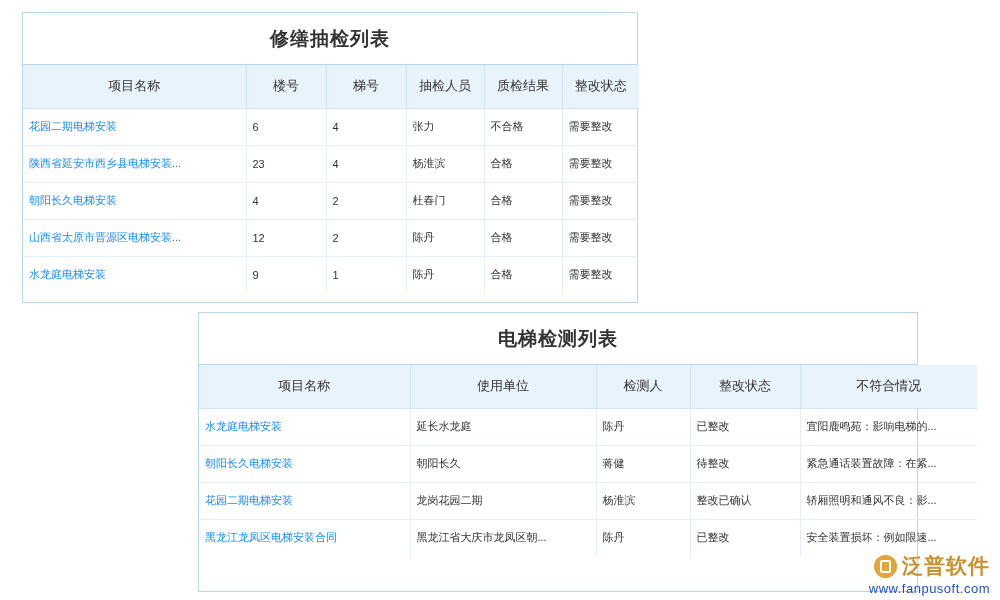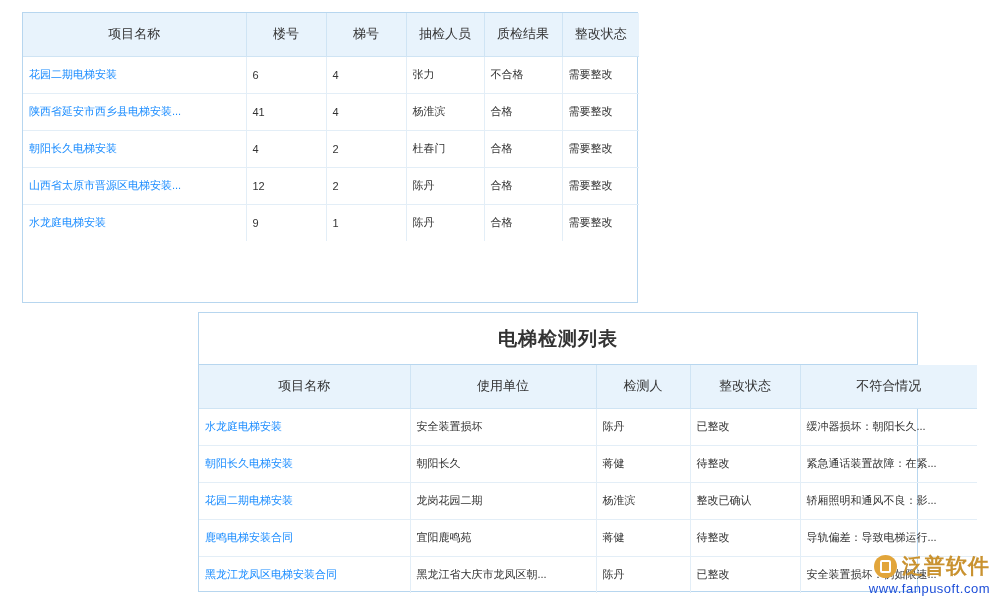--- a/index.html
+++ b/index.html
@@ -130,20 +130,21 @@
     margin-top: 1px;
     letter-spacing: 0.5px;
   }
 </style>
 </head>
 <body>
 
 <div class="stage">
 
   <div class="panel" id="panel-repair">
+    <div class="panel-title">修缮抽检列表</div>
     <table class="grid">
       <colgroup>
         <col style="width:223px">
         <col style="width:80px">
         <col style="width:80px">
         <col style="width:78px">
         <col style="width:78px">
         <col style="width:77px">
       </colgroup>
       <thead>
@@ -160,21 +161,21 @@
         <tr>
           <td class="link">花园二期电梯安装</td>
           <td>6</td>
           <td>4</td>
           <td>张力</td>
           <td>不合格</td>
           <td>需要整改</td>
         </tr>
         <tr>
           <td class="link">陕西省延安市西乡县电梯安装...</td>
-          <td>41</td>
+          <td>23</td>
           <td>4</td>
           <td>杨淮滨</td>
           <td>合格</td>
           <td>需要整改</td>
         </tr>
         <tr>
           <td class="link">朝阳长久电梯安装</td>
           <td>4</td>
           <td>2</td>
           <td>杜春门</td>
@@ -216,45 +217,38 @@
           <th>项目名称</th>
           <th>使用单位</th>
           <th>检测人</th>
           <th>整改状态</th>
           <th>不符合情况</th>
         </tr>
       </thead>
       <tbody>
         <tr>
           <td class="link">水龙庭电梯安装</td>
-          <td>安全装置损坏</td>
+          <td>延长水龙庭</td>
           <td>陈丹</td>
           <td>已整改</td>
-          <td>缓冲器损坏：朝阳长久...</td>
+          <td>宜阳鹿鸣苑：影响电梯的...</td>
         </tr>
         <tr>
           <td class="link">朝阳长久电梯安装</td>
           <td>朝阳长久</td>
           <td>蒋健</td>
           <td>待整改</td>
           <td>紧急通话装置故障：在紧...</td>
         </tr>
         <tr>
           <td class="link">花园二期电梯安装</td>
           <td>龙岗花园二期</td>
           <td>杨淮滨</td>
           <td>整改已确认</td>
           <td>轿厢照明和通风不良：影...</td>
-        </tr>
-        <tr>
-          <td class="link">鹿鸣电梯安装合同</td>
-          <td>宜阳鹿鸣苑</td>
-          <td>蒋健</td>
-          <td>待整改</td>
-          <td>导轨偏差：导致电梯运行...</td>
         </tr>
         <tr>
           <td class="link">黑龙江龙凤区电梯安装合同</td>
           <td>黑龙江省大庆市龙凤区朝...</td>
           <td>陈丹</td>
           <td>已整改</td>
           <td>安全装置损坏：例如限速...</td>
         </tr>
       </tbody>
     </table>

